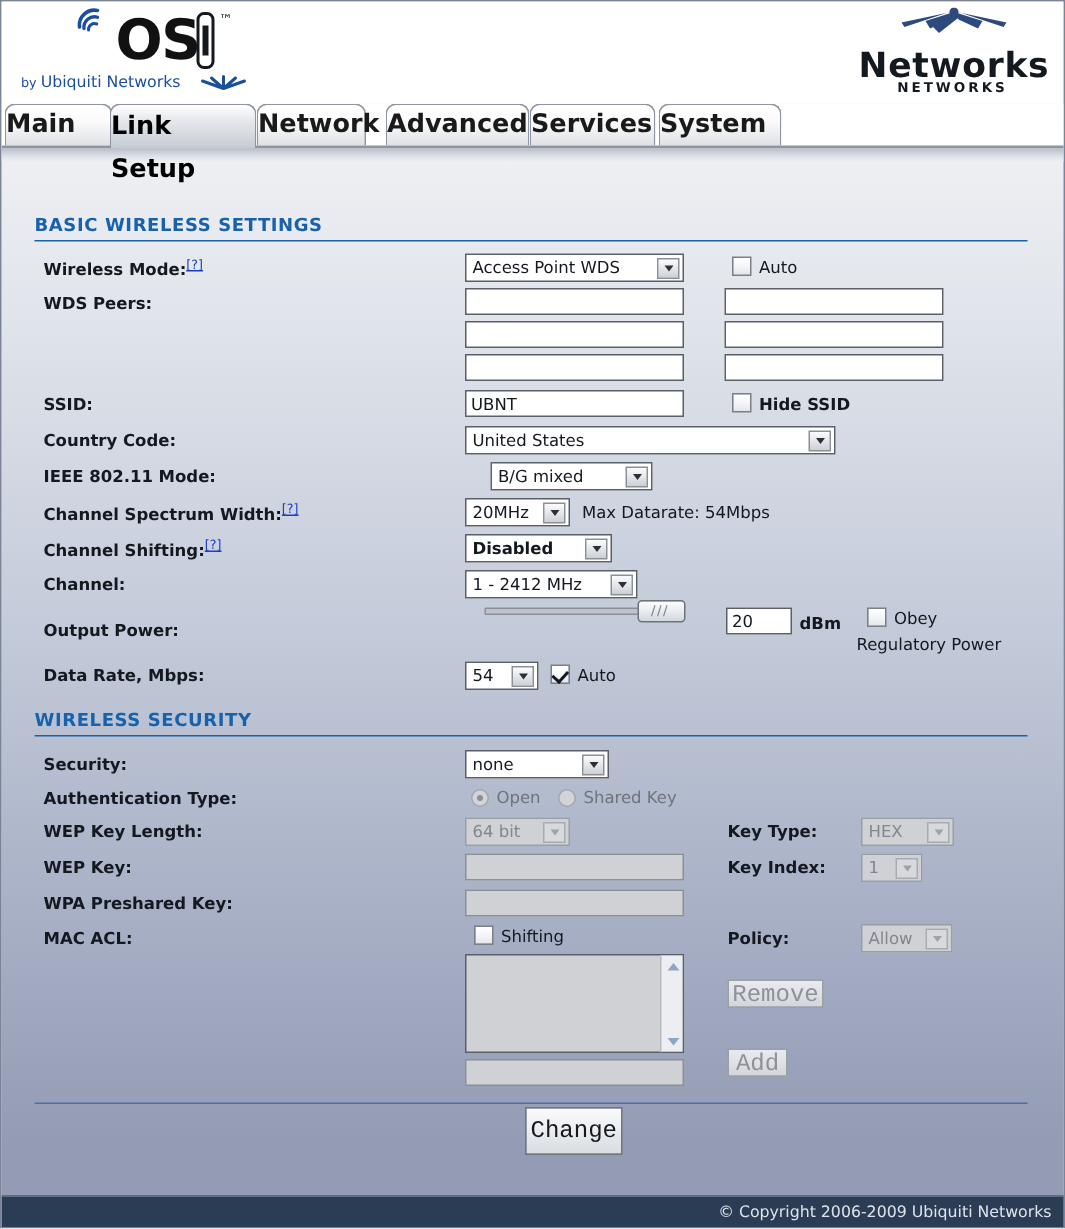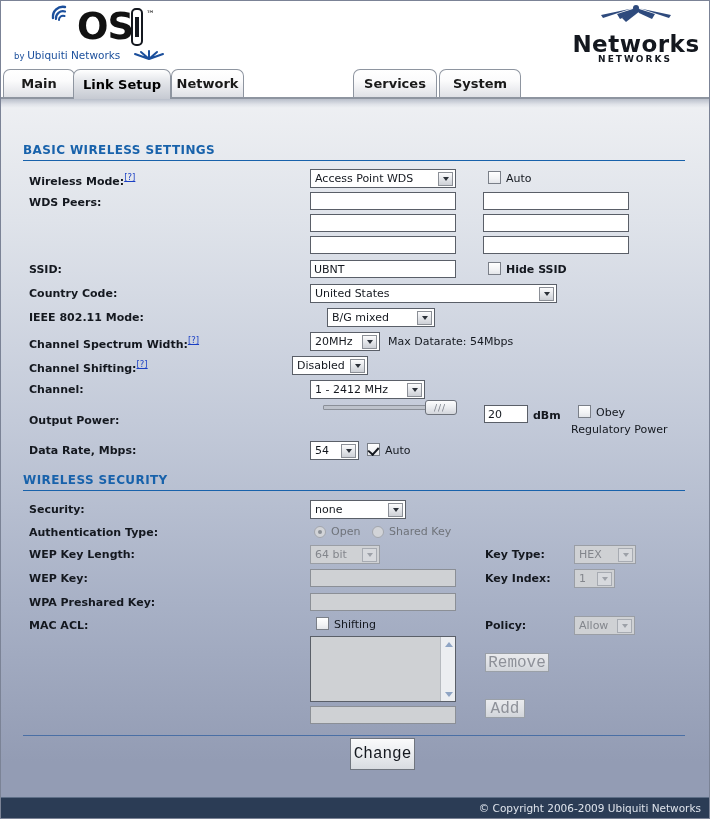--- a/index.html
+++ b/index.html
@@ -77,22 +77,22 @@
   #tabbar {
     position: absolute; left: 0; top: 68px; width: 710px; height: 30px;
     background: #ffffff;
   }
   .tab {
     position: absolute; top: 0; height: 28px;
     border: 1px solid #8e95a0;
     border-bottom: none;
     border-radius: 7px 7px 0 0;
     background: linear-gradient(to bottom, #ffffff 0%, #fbfbfc 40%, #dfe1e6 100%);
-    font-size: 13px; font-weight: bold; color: #1a1a1a;
-    text-align: center; line-height: 27px;
+    font-size: 17px; font-weight: bold; color: #1a1a1a;
+    text-align: left; line-height: 27px;
     cursor: pointer;
   }
   .tab.active {
     background: linear-gradient(to bottom, #ffffff 0%, #e6e8ec 35%, #c6cad2 100%);
     color: #000;
     height: 30px;
     z-index: 5;
   }
   #tabs-underline {
     position: absolute; left: 0; top: 96px; width: 710px; height: 2px;
@@ -322,20 +322,21 @@
       <div class="ubnt-word">Networks</div>
       <div class="ubnt-networks">NETWORKS</div>
     </div>
     <div id="bullet-word"><span>BULLET</span><sup>2</sup></div>
   </div>
 
   <div id="tabbar">
       <div class="tab" style="left: 2px; width: 72px;">Main</div>
       <div class="tab active" style="left: 72px; width: 98px; top: 0px; line-height: 29px;">Link Setup</div>
       <div class="tab" style="left: 170px; width: 73px;">Network</div>
+      <div class="tab" style="left: 256px; width: 96px;">Advanced</div>
       <div class="tab" style="left: 352px; width: 84px;">Services</div>
       <div class="tab" style="left: 438px; width: 82px;">System</div>
     </div>
   <div id="tabs-underline"></div>
   <div id="tabs-shadow"></div>
 
   <div id="content">
 
     <div class="section-head" style="left:22px; top:35px;">BASIC WIRELESS SETTINGS</div>
     <div class="section-rule" style="left:22px; top:52px; width:662px;"></div>
@@ -374,21 +375,21 @@
     </div>
 
     <div class="lbl" style="left:28px; top:227px;"><span>Channel Spectrum Width:</span><span class="help">[?]</span></div>
     <div class="sel" style="left:309px; top:224px; width:70px;">
       <span>20MHz</span>
       <span class="arrow"></span>
     </div>
     <div class="plaintext" style="left:387px; top:227px;">Max Datarate: 54Mbps</div>
 
     <div class="lbl" style="left:28px; top:251px;"><span>Channel Shifting:</span><span class="help">[?]</span></div>
-    <div class="sel" style="left:291px; top:248px; width:76px;">
+    <div class="sel" style="left:309px; top:248px; width:98px;font-weight:bold;">
       <span>Disabled</span>
       <span class="arrow"></span>
     </div>
 
     <div class="lbl" style="left:28px; top:275px;">Channel:</div>
     <div class="sel" style="left:309px; top:272px; width:115px;">
       <span>1 - 2412 MHz</span>
       <span class="arrow"></span>
     </div>
 

